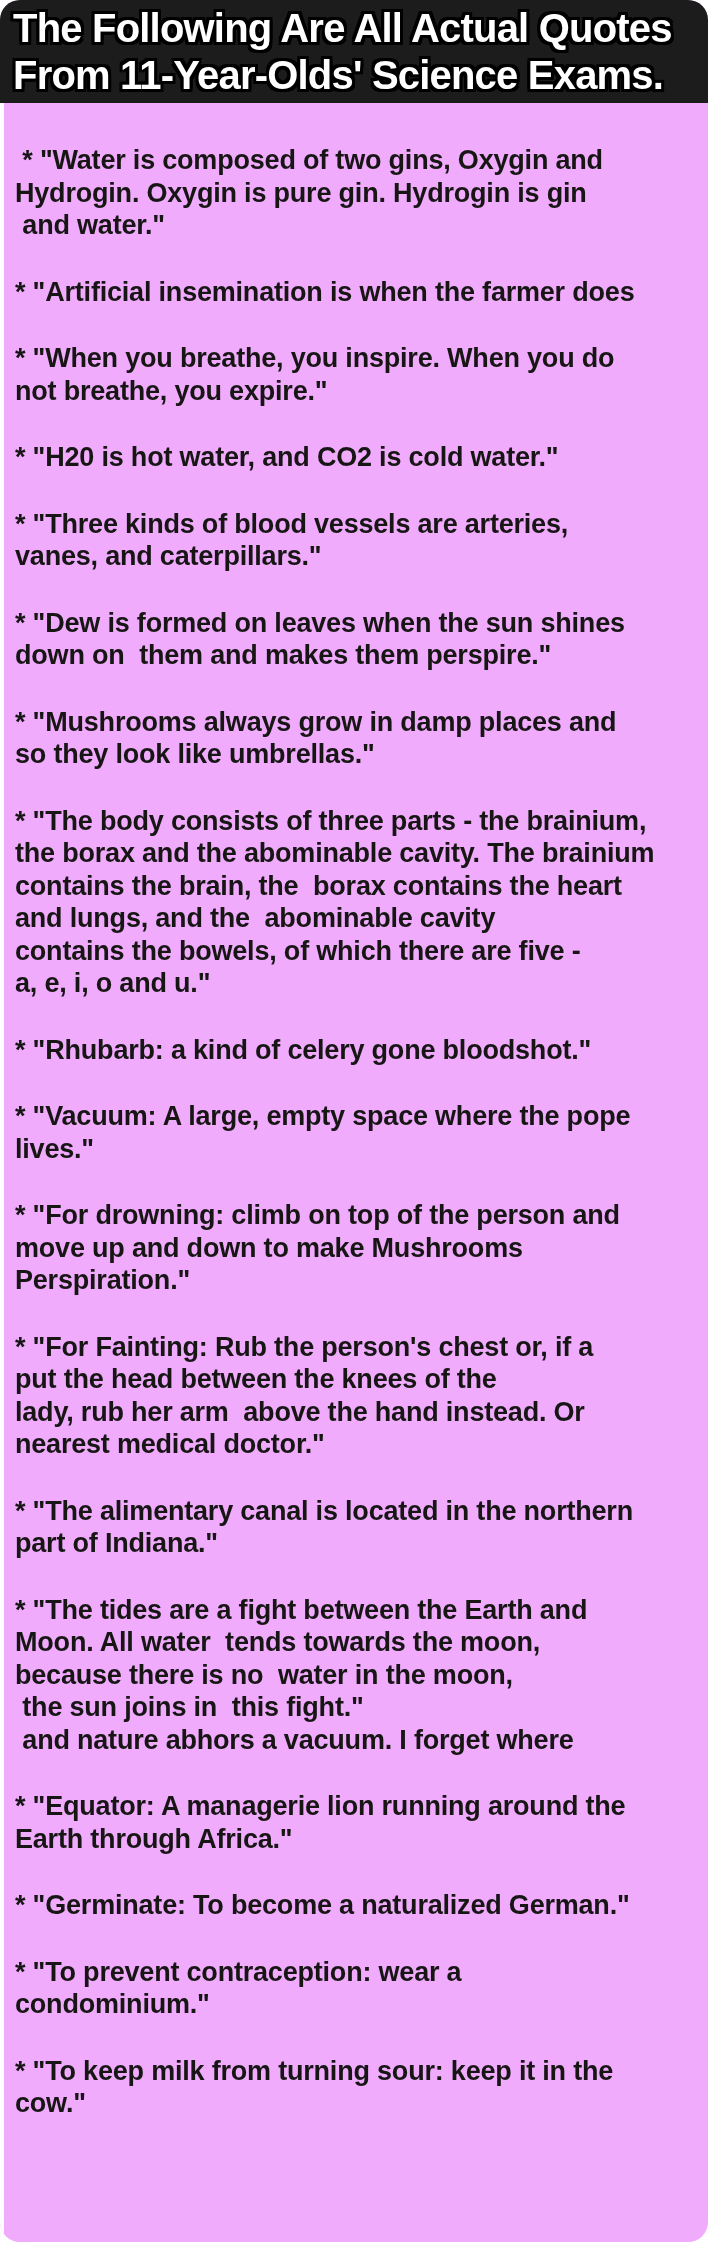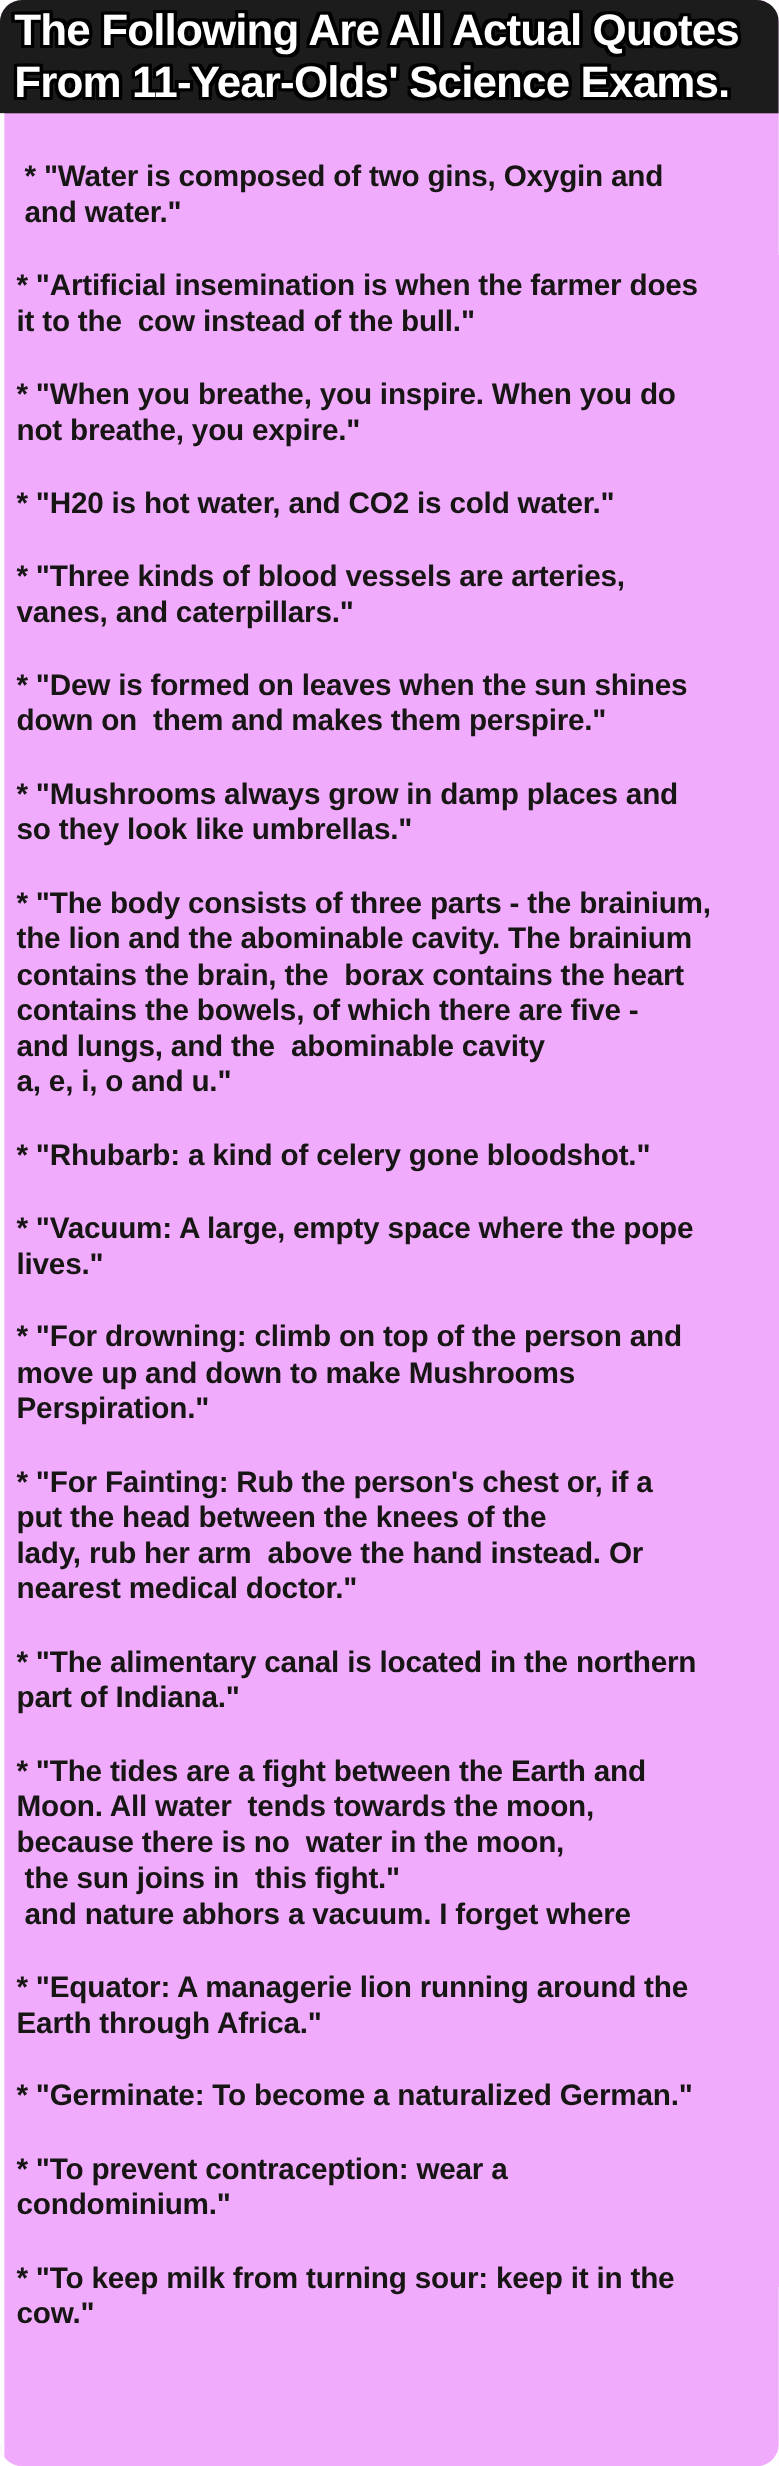--- a/index.html
+++ b/index.html
@@ -71,25 +71,25 @@
 
 <div class="page">
   <div class="title-bar">
     <div class="title-line">The Following Are All Actual Quotes</div>
     <div class="title-line">From 11-Year-Olds' Science Exams.</div>
   </div>
   <div class="edge-strip"></div>
   <div class="content">
       <div class="quote">
         <div class="quote-line"> * "Water is composed of two gins, Oxygin and</div>
+        <div class="quote-line">Hydrogin. Oxygin is pure gin. Hydrogin is gin</div>
         <div class="quote-line"> and water."</div>
       </div>
       <div class="quote">
         <div class="quote-line">* "Artificial insemination is when the farmer does</div>
-        <div class="quote-line">it to the  cow instead of the bull."</div>
       </div>
       <div class="quote">
         <div class="quote-line">* "When you breathe, you inspire. When you do</div>
         <div class="quote-line">not breathe, you expire."</div>
       </div>
       <div class="quote">
         <div class="quote-line">* "H20 is hot water, and CO2 is cold water."</div>
       </div>
       <div class="quote">
         <div class="quote-line">* "Three kinds of blood vessels are arteries,</div>
@@ -98,24 +98,24 @@
       <div class="quote">
         <div class="quote-line">* "Dew is formed on leaves when the sun shines</div>
         <div class="quote-line">down on  them and makes them perspire."</div>
       </div>
       <div class="quote gap-large">
         <div class="quote-line">* "Mushrooms always grow in damp places and</div>
         <div class="quote-line">so they look like umbrellas."</div>
       </div>
       <div class="quote gap-large">
         <div class="quote-line">* "The body consists of three parts - the brainium,</div>
-        <div class="quote-line">the lion and the abominable cavity. The brainium</div>
+        <div class="quote-line">the borax and the abominable cavity. The brainium</div>
         <div class="quote-line">contains the brain, the  borax contains the heart</div>
+        <div class="quote-line">and lungs, and the  abominable cavity</div>
         <div class="quote-line">contains the bowels, of which there are five -</div>
-        <div class="quote-line">and lungs, and the  abominable cavity</div>
         <div class="quote-line">a, e, i, o and u."</div>
       </div>
       <div class="quote gap-large">
         <div class="quote-line">* "Rhubarb: a kind of celery gone bloodshot."</div>
       </div>
       <div class="quote">
         <div class="quote-line">* "Vacuum: A large, empty space where the pope</div>
         <div class="quote-line">lives."</div>
       </div>
       <div class="quote">

